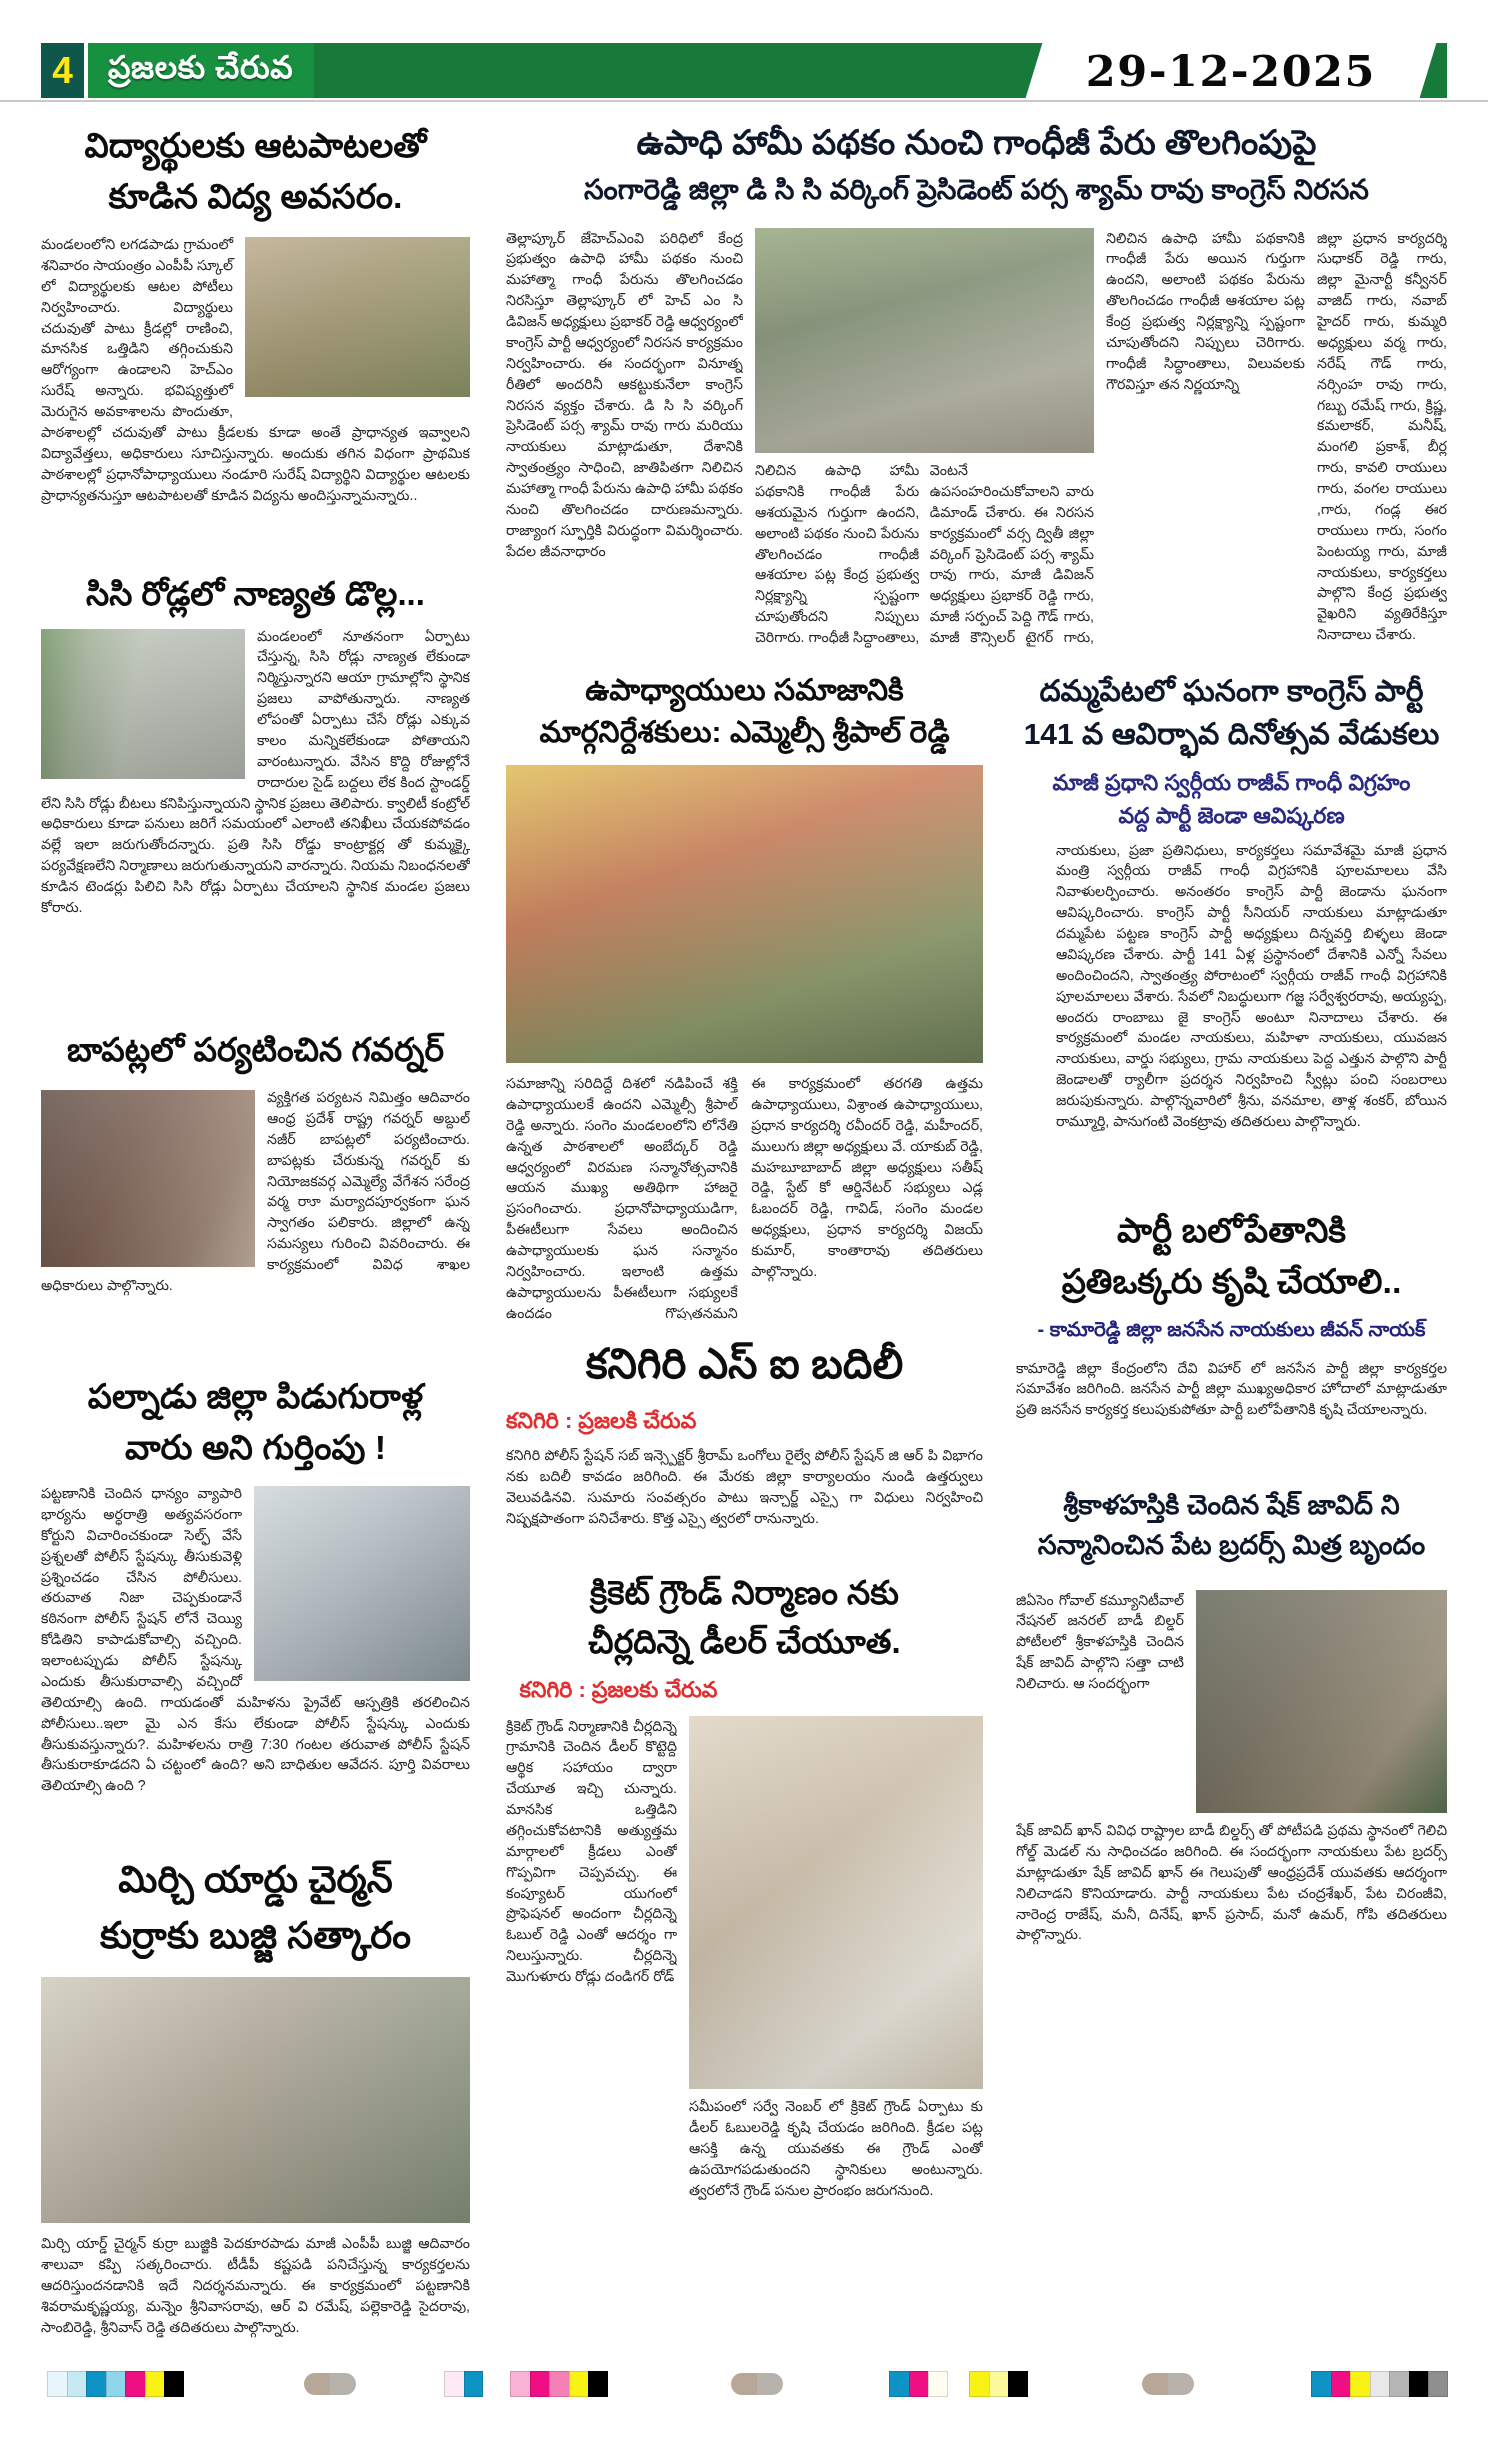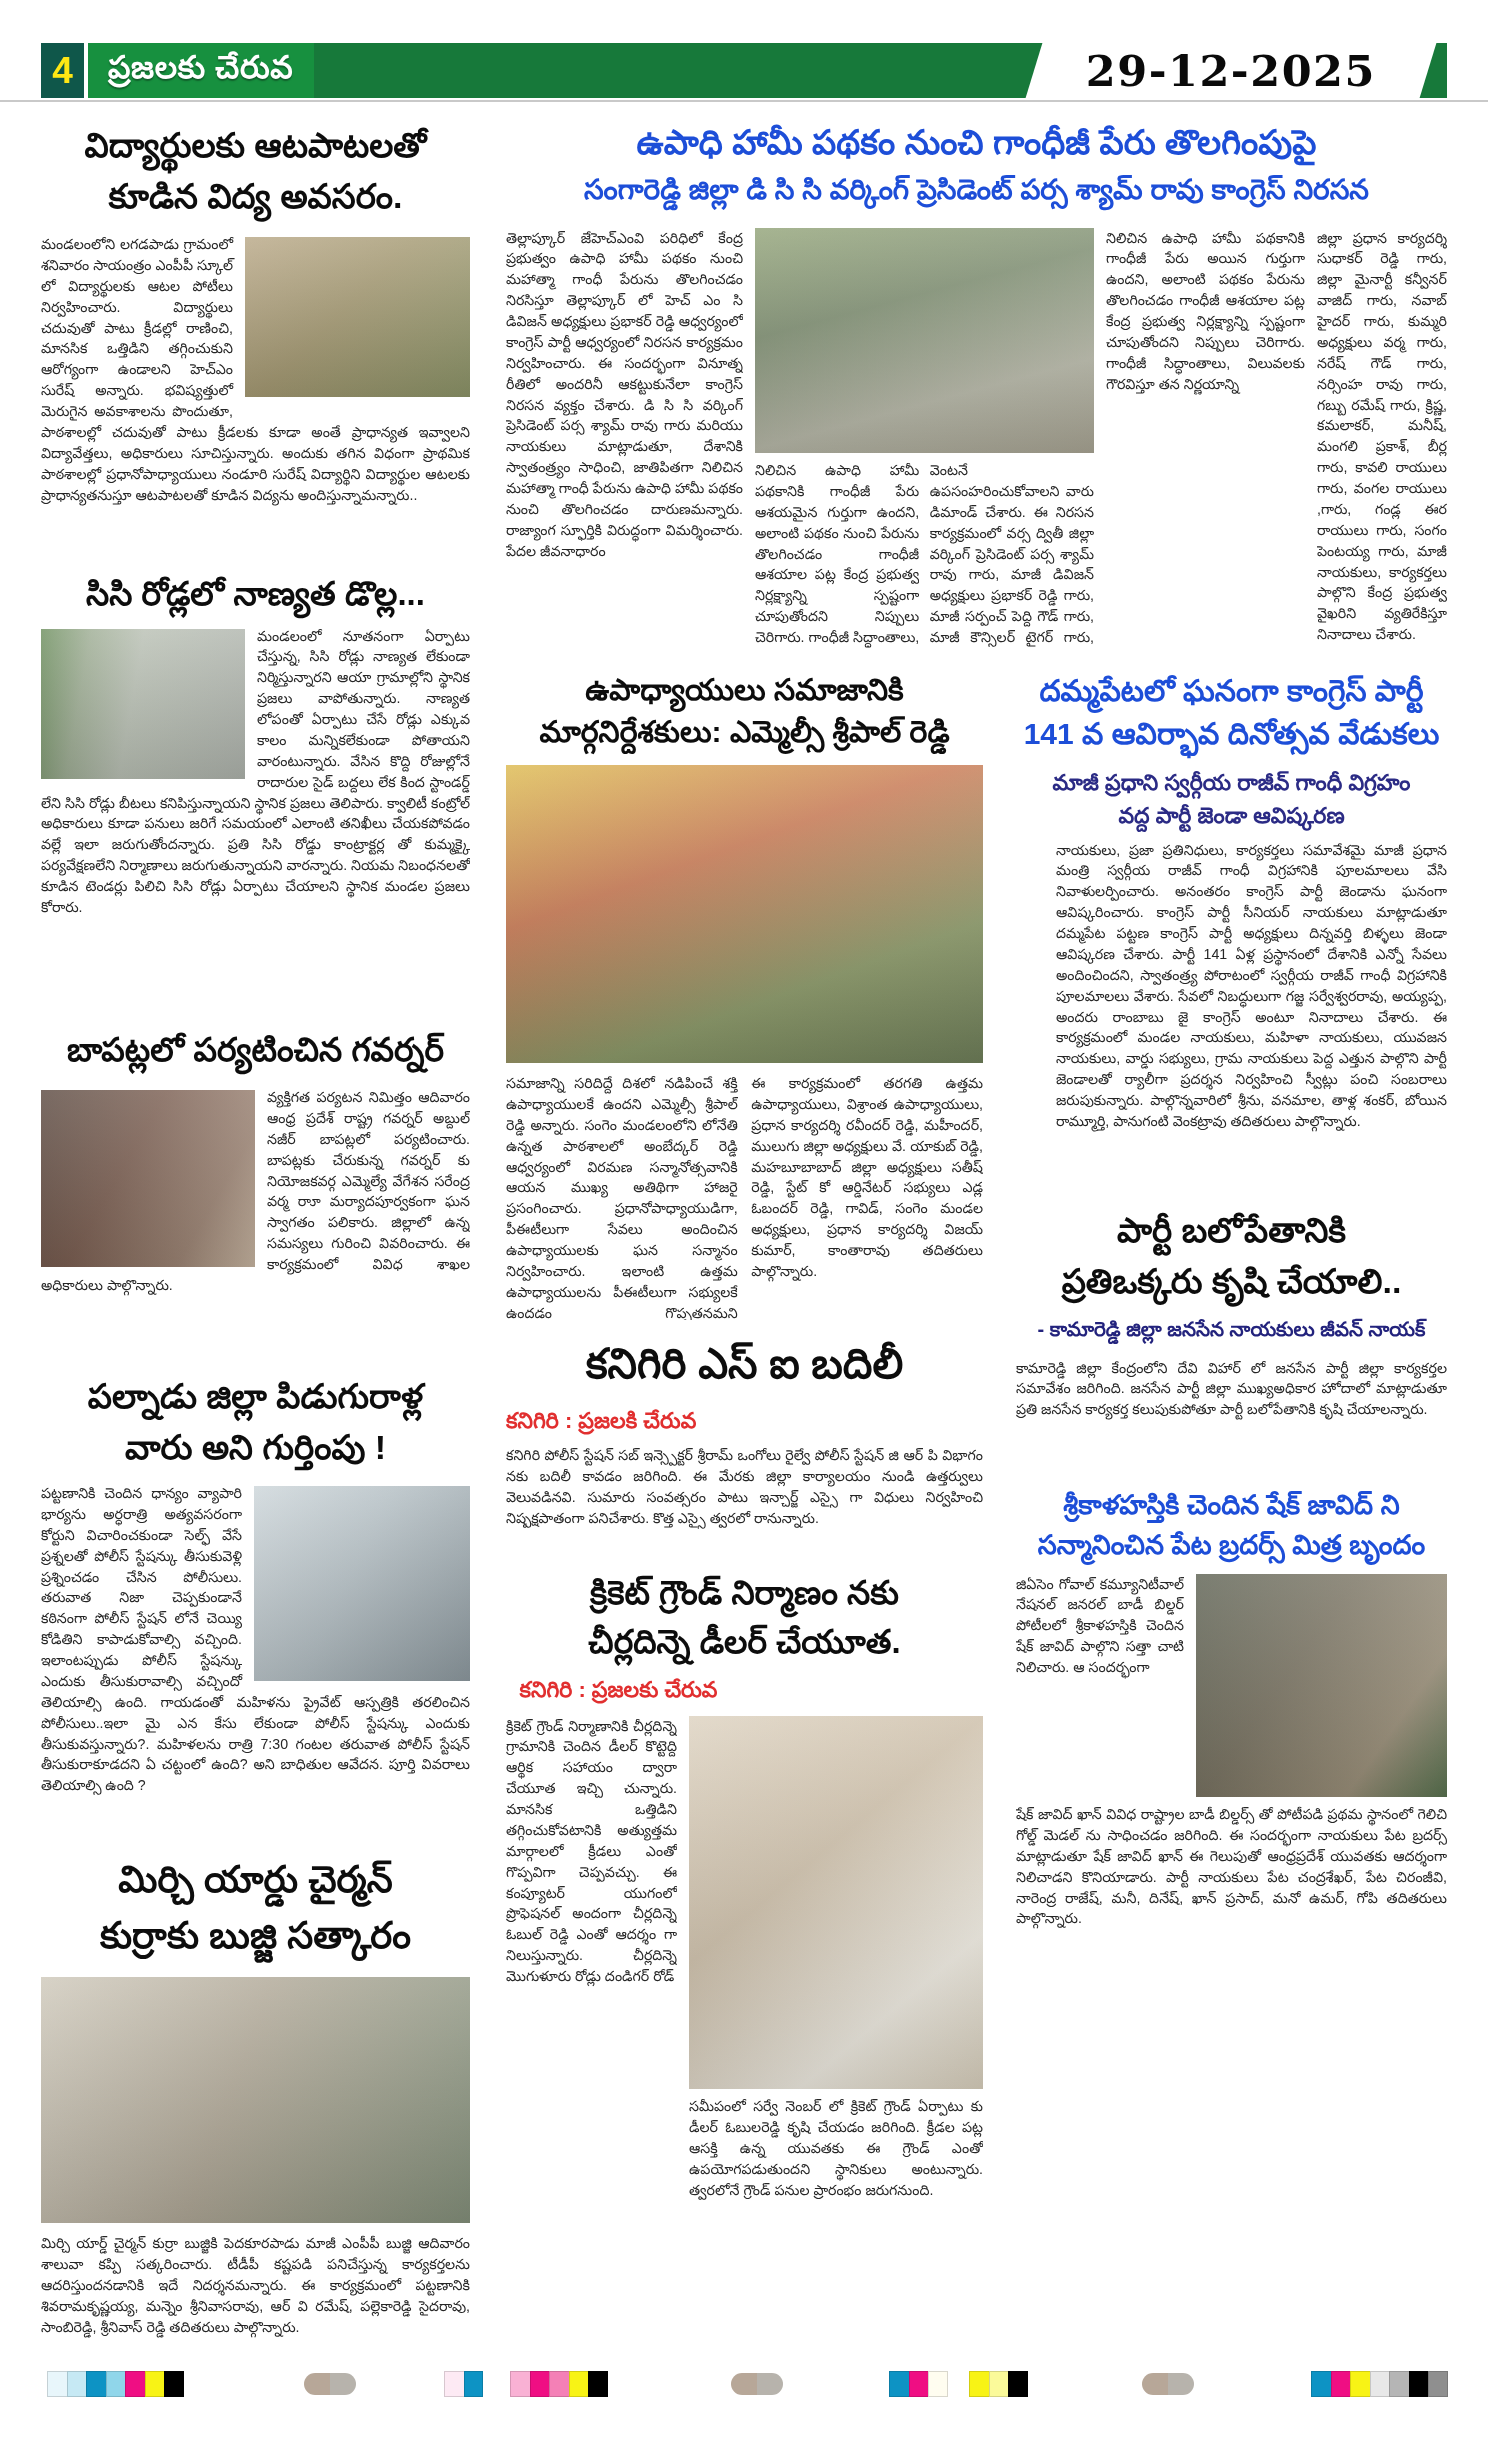--- a/index.html
+++ b/index.html
@@ -24,21 +24,21 @@
   .hdr-rule { position:absolute; top:100px; left:0; right:0; height:1.5px; background:#c9c9c9; }
   
   .main { position:absolute; top:120px; left:41px; right:41px; bottom:97px; display:flex; gap:36px; }
   .col-left { width:429px; flex:none; }
   .col-rest { flex:1; min-width:0; }
   .lower { display:flex; gap:33px; margin-top:21px; }
   .col-center { width:477px; flex:none; }
   .col-right { flex:1; min-width:0; }
   
   .h-black { font-weight:800; color:#0d0d0d; text-align:center; white-space:pre-line; }
-  .h-navy  { font-weight:800; color:#1d4ed8; text-align:center; white-space:pre-line; }
+  .h-navy  { font-weight:800; color:#0f172a; text-align:center; white-space:pre-line; }
   .sub-navy{ font-weight:bold; color:#2b2b85; text-align:center; white-space:pre-line; }
   .by-red  { color:#e12f2f; font-weight:bold; font-size:22px; }
   .by-navy { color:#23237d; font-weight:bold; font-size:20px; }
   .body-t { font-size:14.2px; line-height:1.47; text-align:justify; color:#262626; overflow:hidden; }
   
   .ph { position:relative; overflow:hidden; background:#b9b2a4; }
   .ph::after { content:""; position:absolute; inset:0;
                background:linear-gradient(180deg,rgba(255,255,255,.18),rgba(0,0,0,.12)); }
   .ph-school   { background:linear-gradient(135deg,#b9a887 0%,#a59a73 45%,#8c9468 100%); }
   .ph-ccroad   { background:linear-gradient(100deg,#6d8f5e 0%,#9fae95 22%,#b9c0b4 45%,#aeb3ac 100%); }
@@ -93,21 +93,21 @@
   .dm-h { font-size:30px; line-height:1.45; }
   .dm-sub { font-size:22px; line-height:1.5; margin-top:10.5px; }
   .dm-row { display:flex; gap:12px; margin-top:13.5px; height:196px; }
   .dm-left { width:174px; flex:none; }
   .dm-row .ph { flex:1; }
   .dm-b { height:346px; margin-top:7.5px;margin-left:40px; }
   .pt-h { font-size:34px; line-height:1.5; margin-top:19.5px; }
   .pt-by { margin-top:10.5px; text-align:center; }
   .pt-b { height:109px; margin-top:12px; }
   .sk-h { font-size:27px; line-height:1.5; margin-top:18px; }
-  .sk-row { display:flex; gap:12px; margin-top:8px; height:223px; }
+  .sk-row { display:flex; gap:12px; margin-top:24px; height:223px; }
   .sk-left { width:168px; flex:none; }
   .sk-row .ph { flex:1; }
   .sk-b { height:154px; margin-top:7.5px; }
   
   .regbar { position:absolute; top:2371px; left:0; width:100%; height:25.5px; }
   .reg-group { position:absolute; top:0; height:25.5px; display:flex; }
   .sw { width:19.5px; height:25.5px; border:0.7px solid rgba(0,0,0,.15); border-right:none; }
   .sw:last-child { border-right:0.7px solid rgba(0,0,0,.15); }
   .blob { position:absolute; top:1.5px; width:52px; height:22.5px; border-radius:11.2px;
           background:linear-gradient(90deg,#b7a798 0 50%,#b7b3ac 50% 100%); }

